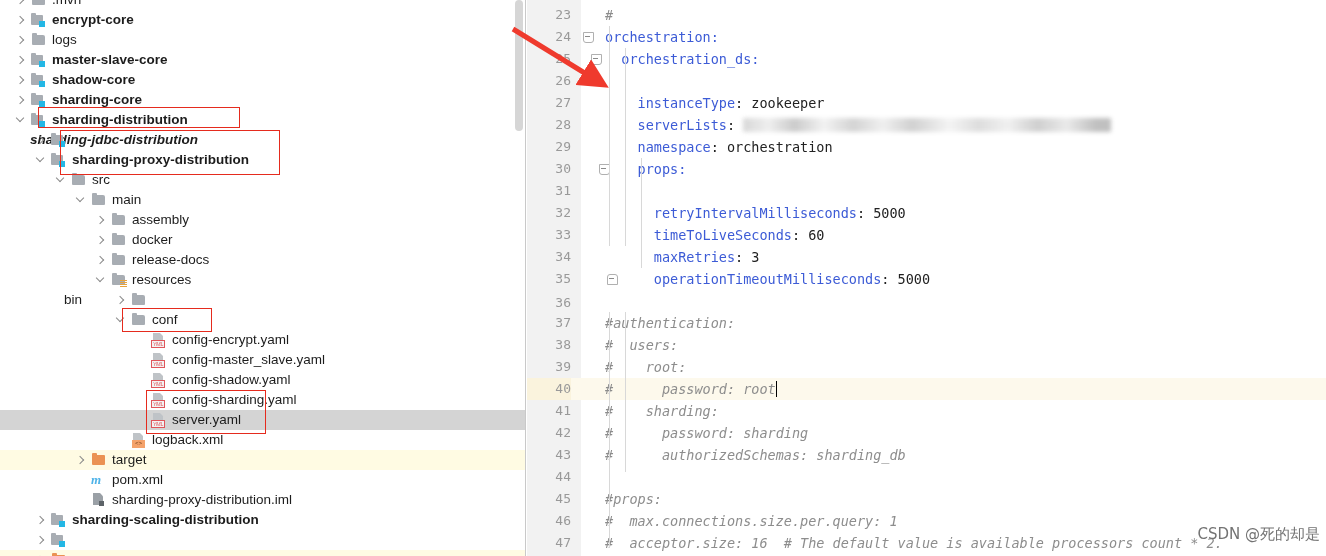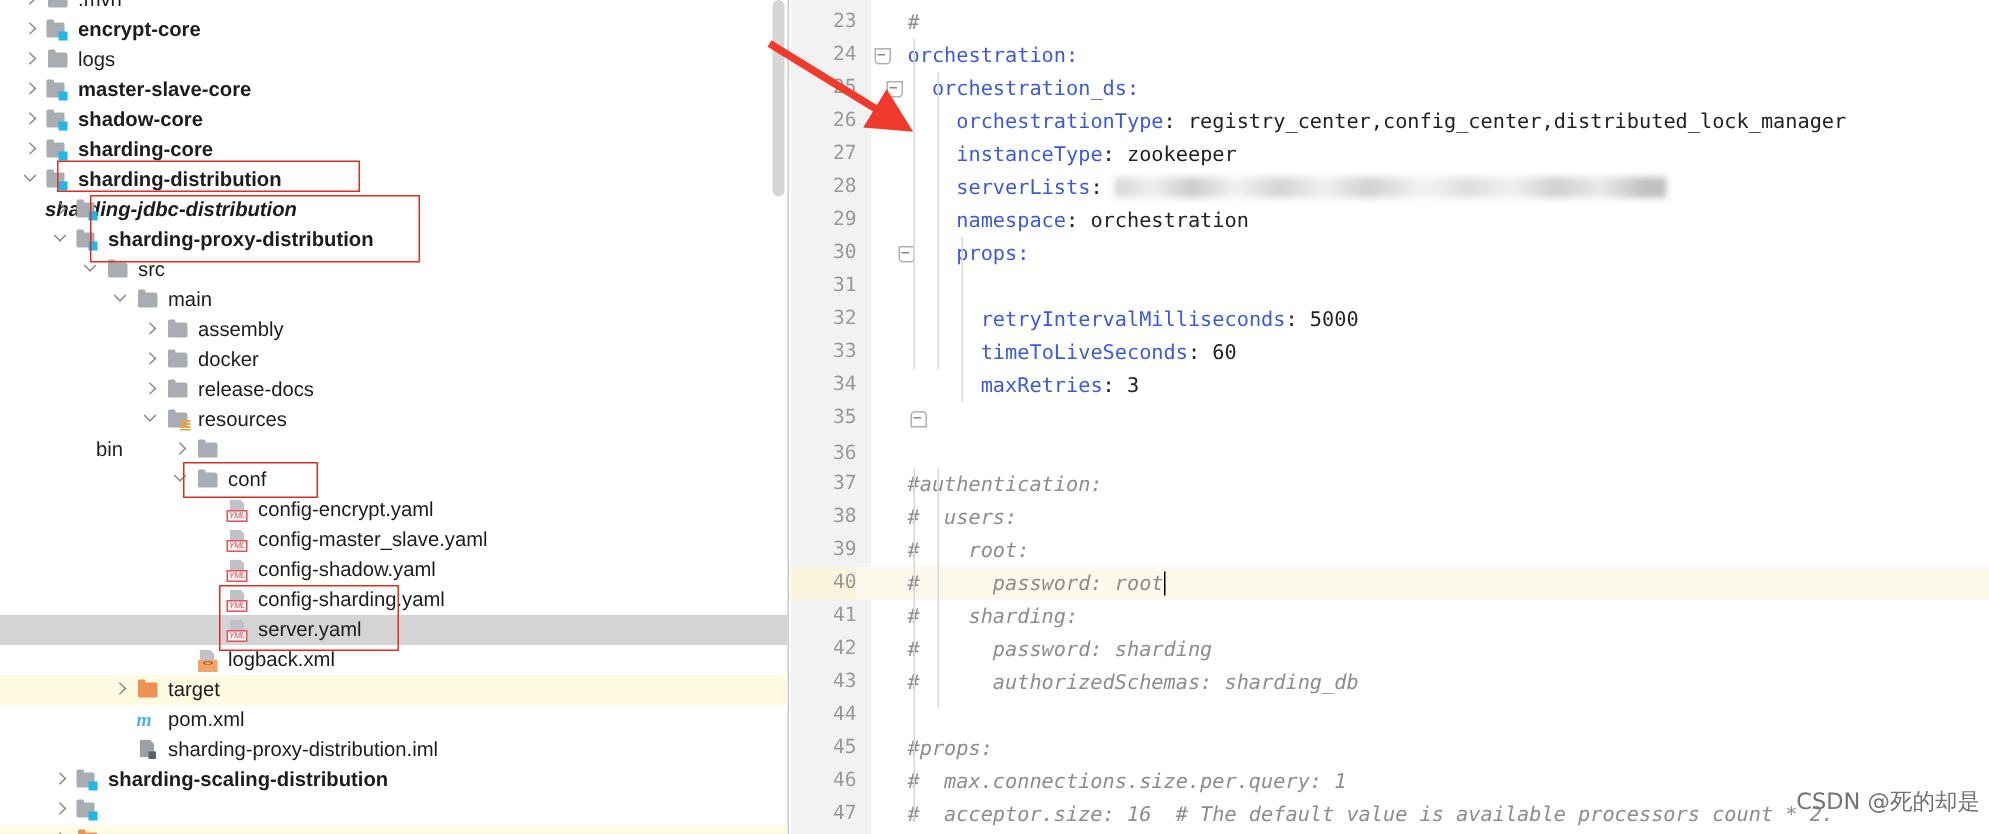--- a/index.html
+++ b/index.html
@@ -203,21 +203,20 @@
         <div class="eline" style="top: 26px;">
           <span class="num">24</span>
           <span class="code" style="left: 78px;"><span class="k">orchestration:</span></span>
         </div>
         <div class="eline" style="top: 48px;">
           <span class="num">25</span>
           <span class="code" style="left: 78px;"><span>  </span><span class="k">orchestration_ds:</span></span>
         </div>
         <div class="eline" style="top: 70px;">
           <span class="num">26</span>
-          <span class="code" style="left: 78px;"><span>    </span><span class="k">orchestrationType</span><span class="v">: registry_center,config_center,distributed_lock_manager</span></span>
         </div>
         <div class="eline" style="top: 92px;">
           <span class="num">27</span>
           <span class="code" style="left: 78px;"><span>    </span><span class="k">instanceType</span><span class="v">: zookeeper</span></span>
         </div>
         <div class="eline" style="top: 114px;">
           <span class="num">28</span>
           <span class="code" style="left: 78px;"><span>    </span><span class="k">serverLists</span><span class="v">: </span></span>
         </div>
         <div class="eline" style="top: 136px;">
@@ -238,20 +237,21 @@
         <div class="eline" style="top: 224px;">
           <span class="num">33</span>
           <span class="code" style="left: 78px;"><span>      </span><span class="k">timeToLiveSeconds</span><span class="v">: 60</span></span>
         </div>
         <div class="eline" style="top: 246px;">
           <span class="num">34</span>
           <span class="code" style="left: 78px;"><span>      </span><span class="k">maxRetries</span><span class="v">: 3</span></span>
         </div>
         <div class="eline" style="top: 268px;">
           <span class="num">35</span>
+          <span class="code" style="left: 78px;"><span>      </span><span class="k">operationTimeoutMilliseconds</span><span class="v">: 5000</span></span>
         </div>
         <div class="eline" style="top: 292px;">
           <span class="num">36</span>
           <span class="code" style="left: 78px;"></span>
         </div>
         <div class="eline" style="top: 312px;">
           <span class="num">37</span>
           <span class="code" style="left: 78px;"><span class="cm">#authentication:</span></span>
         </div>
         <div class="eline" style="top: 334px;">

